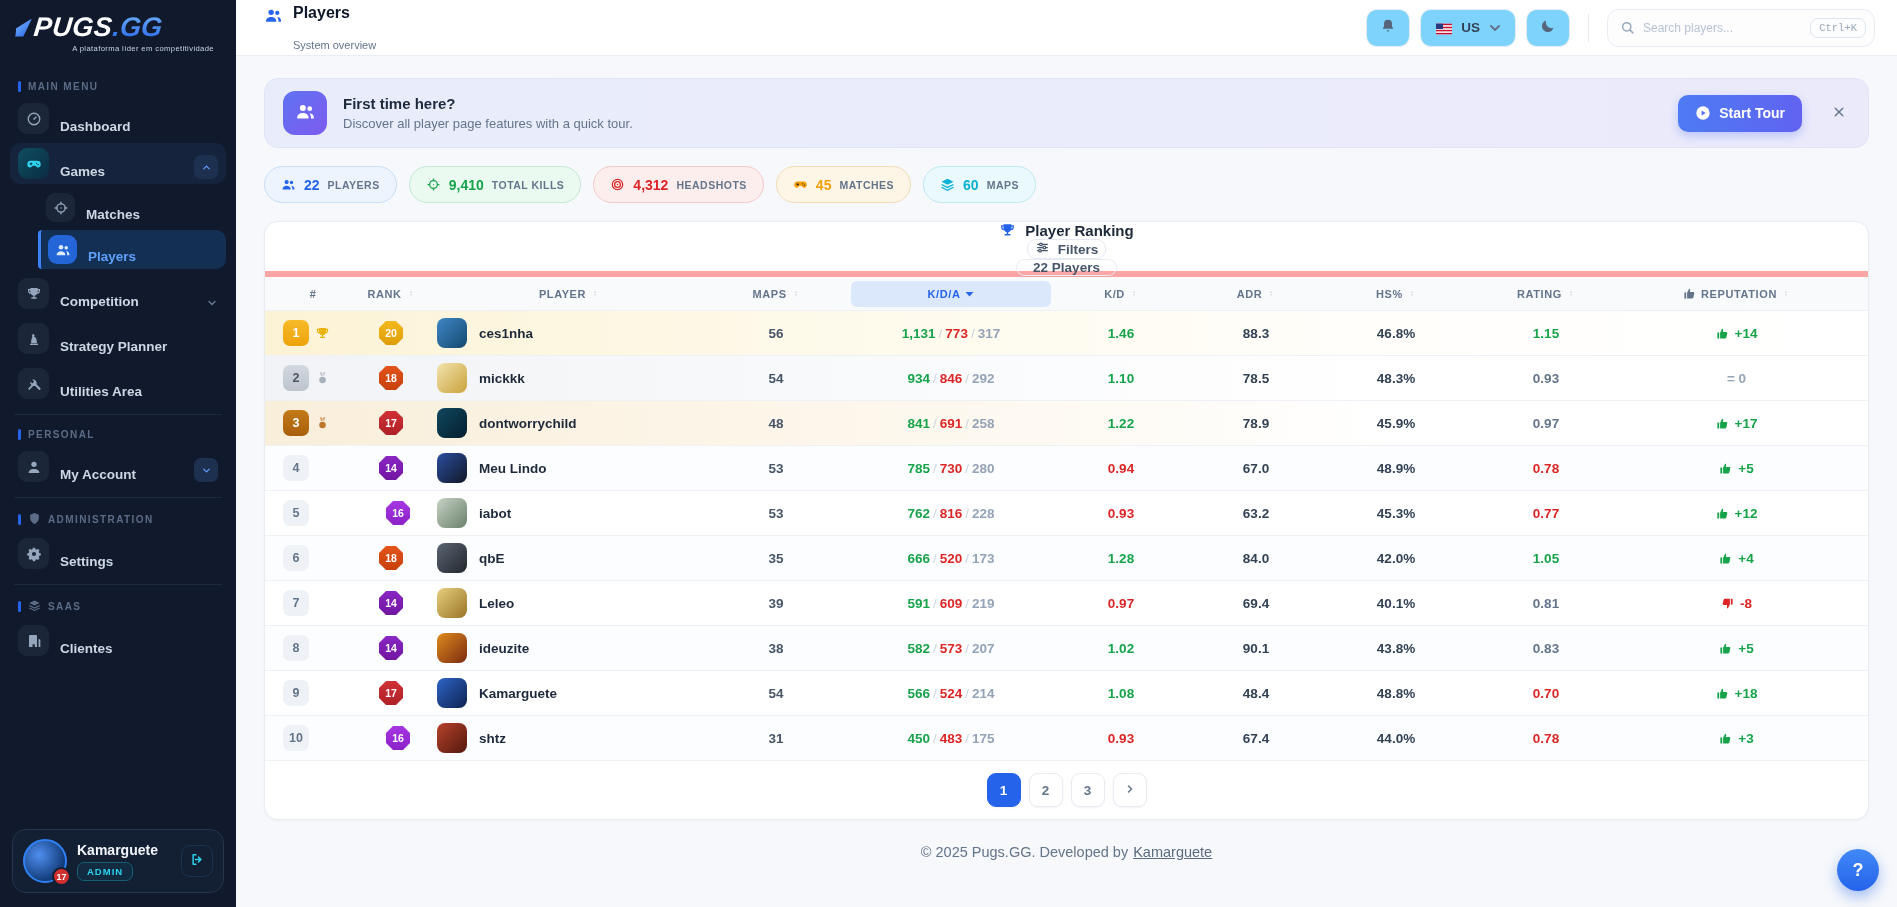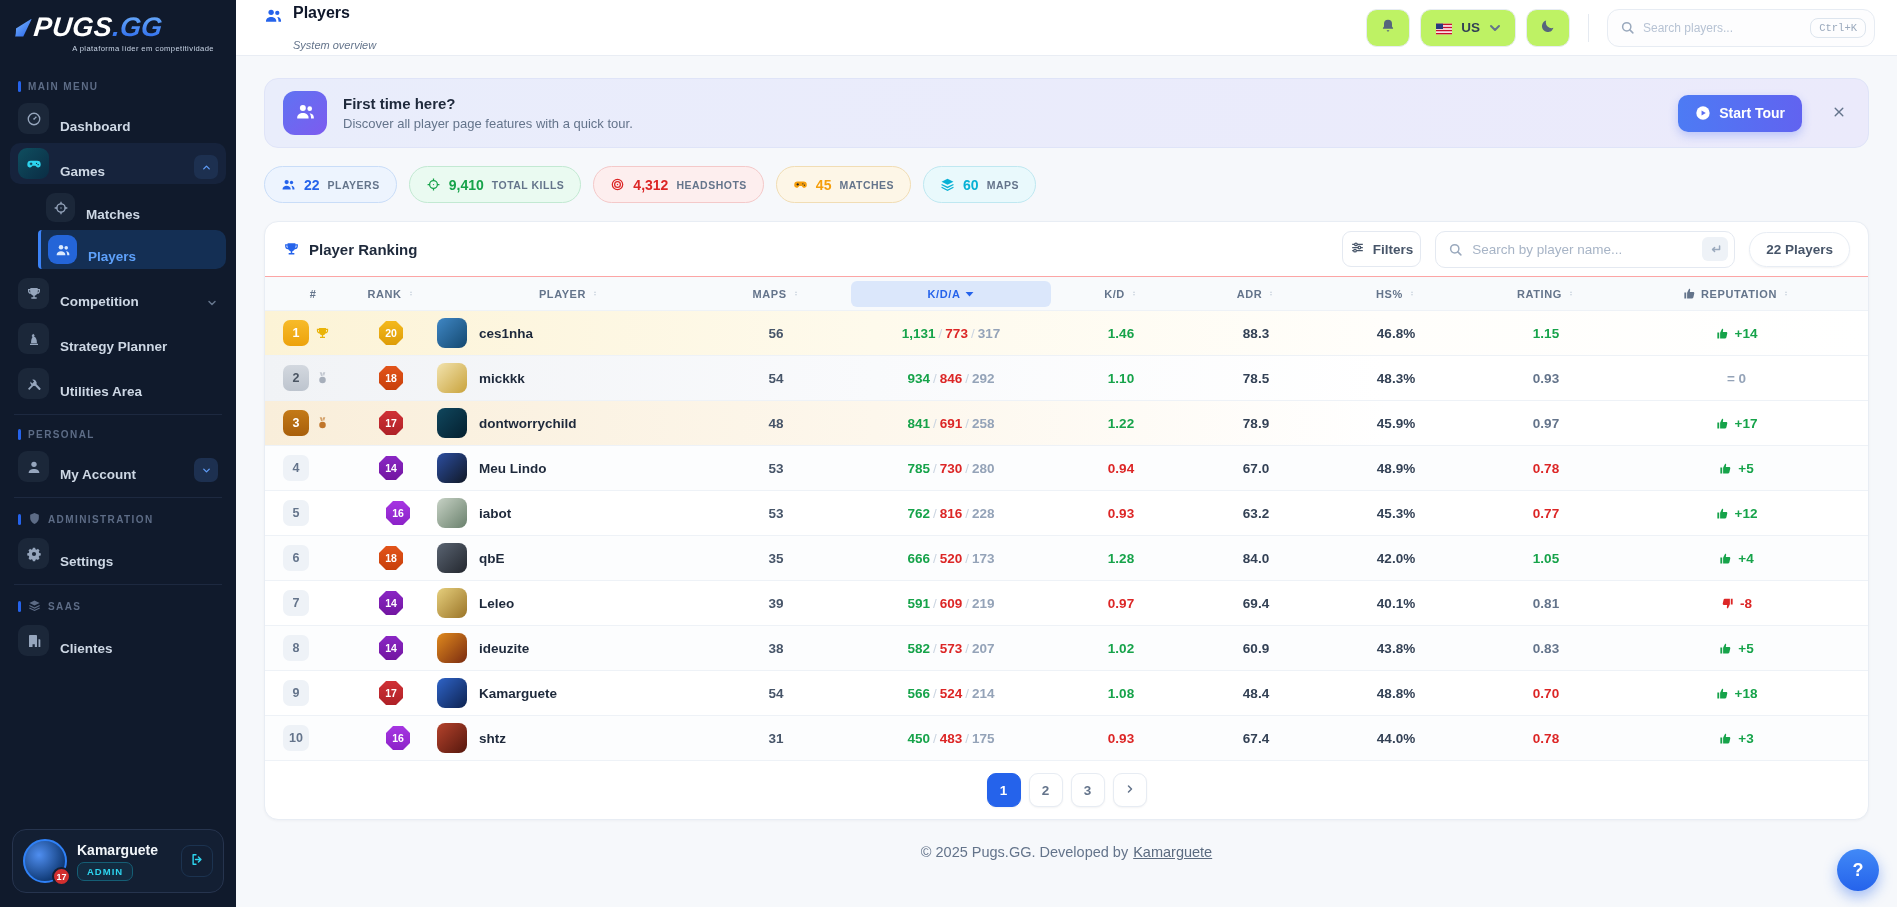--- a/index.html
+++ b/index.html
@@ -45,23 +45,23 @@
   .uc-logout { margin-left:auto; width:32px; height:32px; border-radius:9px; display:flex; align-items:center; justify-content:center; color:#2dd4ee; border:1px solid #1c3350; cursor:pointer; }
   .uc-logout svg { width:15px; height:15px; }
 
   
   .main { flex:1; display:flex; flex-direction:column; background:#f6f8fb; min-width:0; }
   .topbar { height:56px; background:#fff; border-bottom:1px solid #e9edf4; display:flex; align-items:center; justify-content:space-between; padding:0 22px 0 28px; flex-shrink:0; }
   .tb-left { display:flex; align-items:flex-start; gap:10px; }
   .tb-title-ico { color:#2563eb; margin-top:2px; display:flex; }
   .tb-title-ico svg { width:19px; height:19px; }
   .tb-title { font-size:16px; font-weight:800; color:#0f172a; }
-  .tb-sub { font-size:11px; color:#64748b; margin-top:17px;font-style:italic; }
+  .tb-sub { font-size:11px; color:#64748b; margin-top:17px; }
   .tb-right { display:flex; align-items:center; gap:10px; }
-  .tb-btn { height:38px; min-width:44px; padding:0 12px; border:1px solid #e7ecf3; border-radius:11px; background:#bef264; display:flex; align-items:center; justify-content:center; gap:7px; color:#56657c; cursor:pointer; }
+  .tb-btn { height:38px; min-width:44px; padding:0 12px; border:1px solid #e7ecf3; border-radius:11px; background:#7dd3fc; display:flex; align-items:center; justify-content:center; gap:7px; color:#56657c; cursor:pointer; }
   .tb-btn svg { width:16px; height:16px; }
   .flag { width:21px; height:14px; border-radius:2px; overflow:hidden; display:block; }
   .lang-txt { font-size:13.5px; font-weight:700; color:#334155; }
   .tb-divider { width:1px; height:28px; background:#e5eaf1; margin:0 8px; }
   .tb-search { width:268px; height:38px; border:1px solid #e7ecf3; border-radius:12px; background:#fdfdfe; display:flex; align-items:center; padding:0 8px 0 12px; gap:8px; }
   .tb-search .ico { color:#9aa9bd; display:flex; }
   .tb-search .ico svg { width:15px; height:15px; }
   .tb-search input { border:0; outline:0; background:transparent; flex:1; font-size:12px; font-family:inherit; color:#334155; min-width:0; }
   .tb-search input::placeholder { color:#b7c3d4; }
   .kbd { border:1px solid #dde5ee; border-radius:8px; padding:3px 8px; font-family:"Liberation Mono", monospace; font-size:10.5px; color:#9aa9bd; }
@@ -89,21 +89,21 @@
   .pill-value { font-size:14px; font-weight:800; }
   .pill-label { font-size:10.5px; font-weight:700; letter-spacing:.5px; color:#64748b; }
   .pill.blue  { background:#edf4fe; border-color:#c9ddf8; } .pill.blue .ico,.pill.blue .pill-value { color:#2563eb; }
   .pill.green { background:#eafaf1; border-color:#c2e9d2; } .pill.green .ico,.pill.green .pill-value { color:#16a34a; }
   .pill.red   { background:#fdeeee; border-color:#f4c9c9; } .pill.red .ico,.pill.red .pill-value { color:#dc2626; }
   .pill.amber { background:#fdf6e7; border-color:#f1ddb4; } .pill.amber .ico,.pill.amber .pill-value { color:#f59e0b; }
   .pill.cyan  { background:#e9f9fc; border-color:#bfe8f1; } .pill.cyan .ico,.pill.cyan .pill-value { color:#08b1d5; }
 
   
   .card { margin-top:18px; background:#fff; border:1px solid #e8edf4; border-radius:14px; box-shadow:0 1px 3px rgba(15,23,42,.04); flex-shrink:0; }
-  .card-head { height:55px; display:flex; align-items:center; padding:0 18px; gap:14px; border-bottom:1px solid #fca5a5; }
+  .card-head { height:55px; display:flex; align-items:center; padding:0 18px; border-bottom:6px solid #fca5a5;flex-direction:column; }
   .card-title { display:flex; align-items:center; gap:9px; font-size:15px; font-weight:800; color:#1e293b; }
   .card-title .ico { color:#2563eb; display:flex; }
   .card-title .ico svg { width:17px; height:17px; }
   .card-head-spacer { flex:1; }
   .filters-btn { height:36px; padding:0 7px; border-radius:9px; border:1px solid #e4e9f1; background:#fff; color:#475569; font-size:13.5px; font-weight:700; font-family:inherit; display:flex; align-items:center; gap:8px; cursor:pointer; }
   .filters-btn svg { width:15px; height:15px; }
   .tbl-search { width:300px; height:37px; border:1px solid #e4e9f1; border-radius:10px; background:#fff; display:flex; align-items:center; gap:9px; padding:0 6px 0 12px; }
   .tbl-search .ico { color:#9aa9bd; display:flex; }
   .tbl-search .ico svg { width:15px; height:15px; }
   .tbl-search input { border:0; outline:0; flex:1; font-size:13.5px; font-family:inherit; color:#334155; min-width:0; background:transparent; }
@@ -508,37 +508,20 @@
           <div class="card-head-spacer"></div>
           <button class="filters-btn">
             <span class="ico"><svg viewBox="0 0 24 24" fill="none" stroke="currentColor" stroke-width="2">
                   <path d="M3.5 7h17M3.5 12h17M3.5 17h17"></path>
                   <circle cx="9.5" cy="7" r="2.1" fill="#fff"></circle>
                   <circle cx="15" cy="12" r="2.1" fill="#fff"></circle>
                   <circle cx="8" cy="17" r="2.1" fill="#fff"></circle>
                 </svg></span>
             <span>Filters</span>
           </button>
-          <div class="tbl-search">
-            <span class="ico">
-                <svg viewBox="0 0 24 24" fill="none" stroke="currentColor" stroke-width="2.4">
-                  <circle cx="10.8" cy="10.8" r="6.6"></circle>
-                  <path d="M15.8 15.8l4.8 4.8" stroke-linecap="round"></path>
-                </svg>
-              </span>
-            <input type="text" placeholder="Search by player name..." style="">
-            <span class="enter-badge">
-                <span class="ico">
-                  <svg viewBox="0 0 24 24" fill="none" stroke="currentColor" stroke-width="2.4" stroke-linecap="round" stroke-linejoin="round">
-                    <path d="M18.5 6.5v5.5H7.5"></path>
-                    <path d="M10.5 9l-3.2 3 3.2 3"></path>
-                  </svg>
-                </span>
-              </span>
-          </div>
           <div class="count-badge">22 Players</div>
         </div>
         <div class="thead grid-cols" id="thead">
             <div class="th">
               <span>#</span>
             </div>
             <div class="th">
               <span>RANK</span>
               <span class="sort">
                 <svg viewBox="0 0 16 20" fill="currentColor">
@@ -963,21 +946,21 @@
                 <span class="k">582</span>
                 <span class="sep">/</span>
                 <span class="d">573</span>
                 <span class="sep">/</span>
                 <span class="a">207</span>
               </div>
               <div class="cell">
                 <span class="num c-green">1.02</span>
               </div>
               <div class="cell">
-                <span class="num c-dark">60.9</span>
+                <span class="num c-dark">90.1</span>
               </div>
               <div class="cell">
                 <span class="num c-dark">43.8%</span>
               </div>
               <div class="cell">
                 <span class="num c-gray">0.83</span>
               </div>
               <div class="cell">
                 <span class="rep c-green">
                   <span class="ico">

